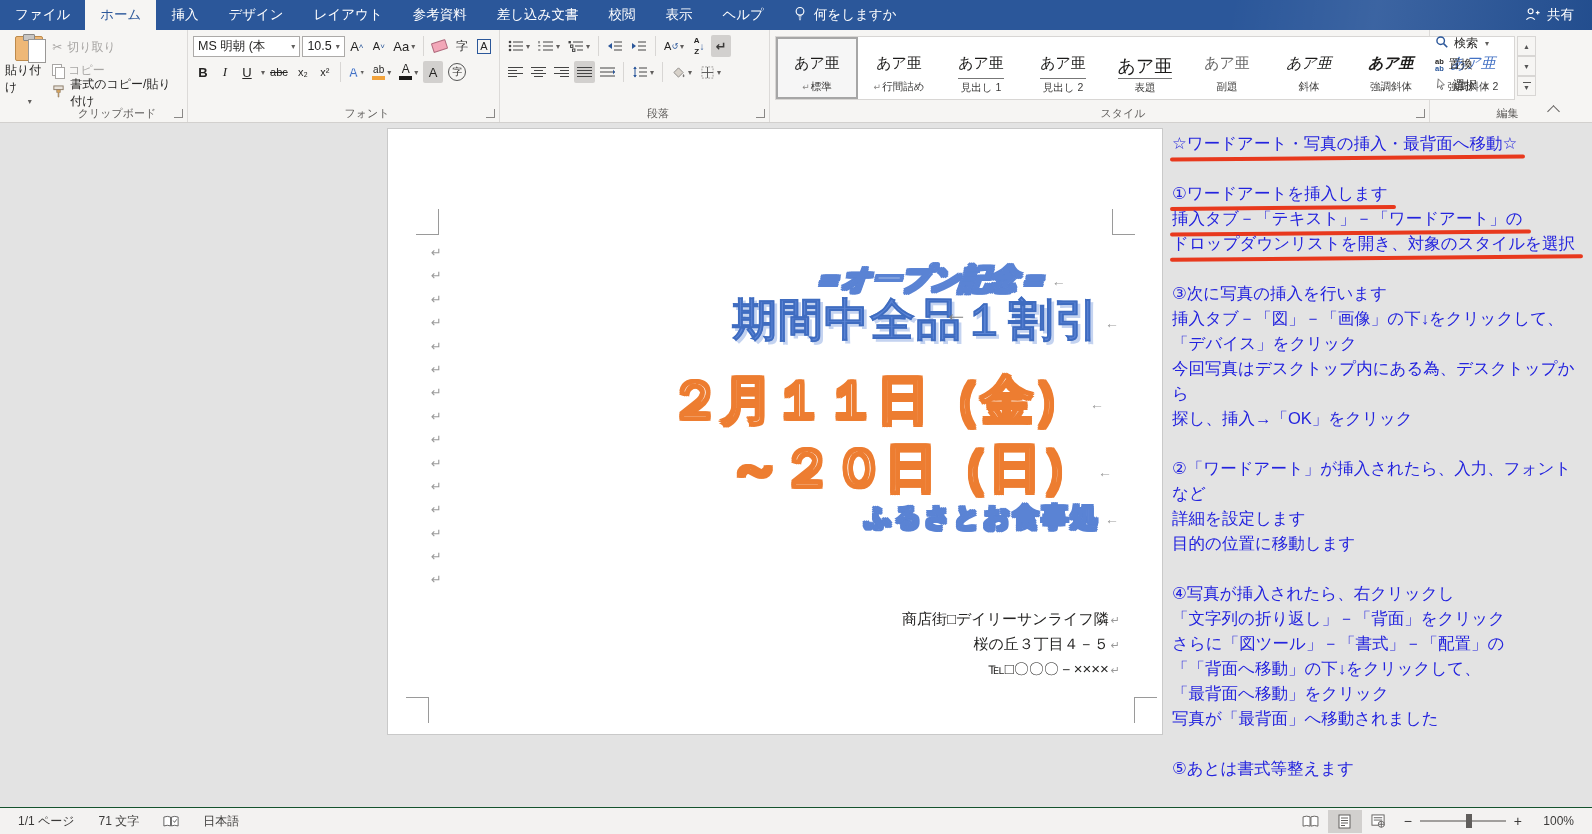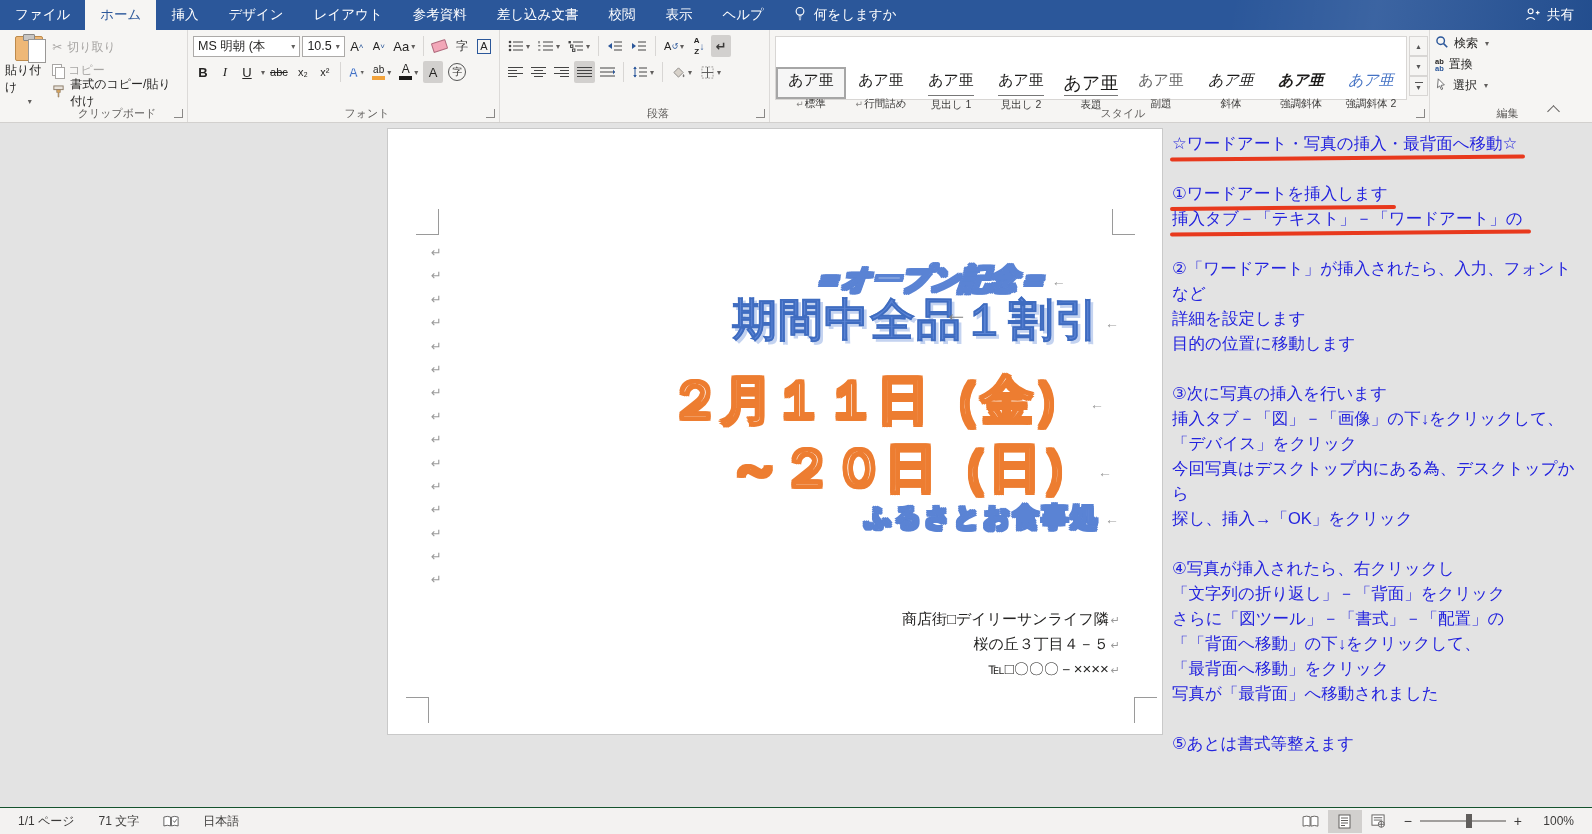--- a/index.html
+++ b/index.html
@@ -53,21 +53,21 @@
   .boxA{border:1px solid #555;padding:0 2px;font-size:11px;line-height:13px;}
   .circleJ{border:1px solid #555;border-radius:50%;width:16px;height:16px;font-size:10px;display:inline-flex;align-items:center;justify-content:center;}
   .eraser{width:14px;height:8px;background:#f2a7b8;border:1px solid #b06a7d;transform:rotate(-18deg);border-radius:1px;}
   .supc{font-size:8px;vertical-align:super;color:#2b579a;}
   
   .g-para{width:270px;}
   svg.mi{display:block;}
   
   .g-styles{width:660px;display:flex;}
   .gallery{background:#fff;border:1px solid #d8d6d4;display:flex;height:62px;margin-top:3px;}
-  .sitem{width:70px;text-align:center;padding-top:4px;box-sizing:border-box;cursor:default;margin-top:30px;}
+  .sitem{width:82px;text-align:center;padding-top:17px;box-sizing:border-box;cursor:default;}
   .sitem.sel{outline:2px solid #a6a6a6;outline-offset:-2px;background:#f6f6f6;}
   .pv{font-size:15px;height:24px;color:#1b1a19;display:inline-block;}
   .pv.h{border-bottom:1px solid #777;}
   .pv.big{font-size:18px;border-bottom:1px solid #777;}
   .pv.gray{color:#666;}
   .pv.it{font-style:italic;}
   .pv.itb{font-style:italic;font-weight:bold;}
   .pv.itblue{font-style:italic;color:#4472c4;}
   .sname{font-size:10.5px;color:#3b3a39;margin-top:2px;}
   .sname .pm{color:#8a8886;font-size:9px;margin-right:1px;}
@@ -535,34 +535,35 @@
       <div><span>℡□〇〇〇－××××</span><span class="eol">↵</span></div>
     </div>
   </div>
 
   <div class="instructions">
     <div class="ititle"><span class="u">☆ワードアート・写真の挿入・最背面へ移動☆</span></div>
 
     <div class="iblock">
       <div><span class="u">①ワードアートを挿入します</span></div>
       <div><span class="u">挿入タブ－「テキスト」－「ワードアート」の</span></div>
-    </div>
-
-    <div class="iblock">
-      <div>②「ワードアート」が挿入されたら、入力、フォントなど</div>
-      <div>詳細を設定します</div>
-      <div>目的の位置に移動します</div>
+      <div><span class="u">ドロップダウンリストを開き、対象のスタイルを選択</span></div>
     </div>
 
     <div class="iblock">
       <div>③次に写真の挿入を行います</div>
       <div>挿入タブ－「図」－「画像」の下↓をクリックして、</div>
       <div>「デバイス」をクリック</div>
       <div>今回写真はデスクトップ内にある為、デスクトップから</div>
       <div>探し、挿入→「OK」をクリック</div>
+    </div>
+
+    <div class="iblock">
+      <div>②「ワードアート」が挿入されたら、入力、フォントなど</div>
+      <div>詳細を設定します</div>
+      <div>目的の位置に移動します</div>
     </div>
 
     <div class="iblock">
       <div>④写真が挿入されたら、右クリックし</div>
       <div>「文字列の折り返し」－「背面」をクリック</div>
       <div>さらに「図ツール」－「書式」－「配置」の</div>
       <div>「「背面へ移動」の下↓をクリックして、</div>
       <div>「最背面へ移動」をクリック</div>
       <div>写真が「最背面」へ移動されました</div>
     </div>

